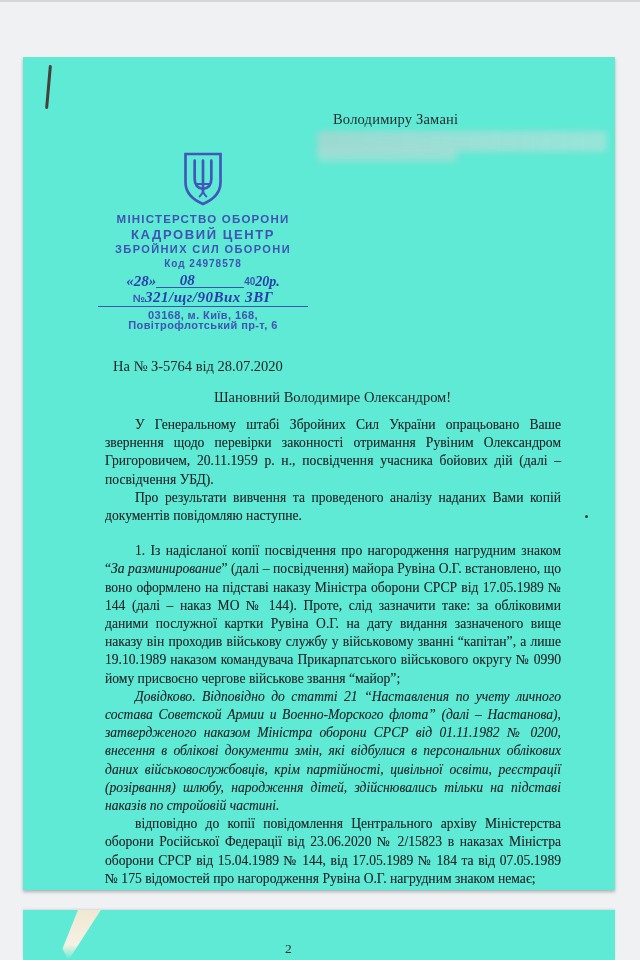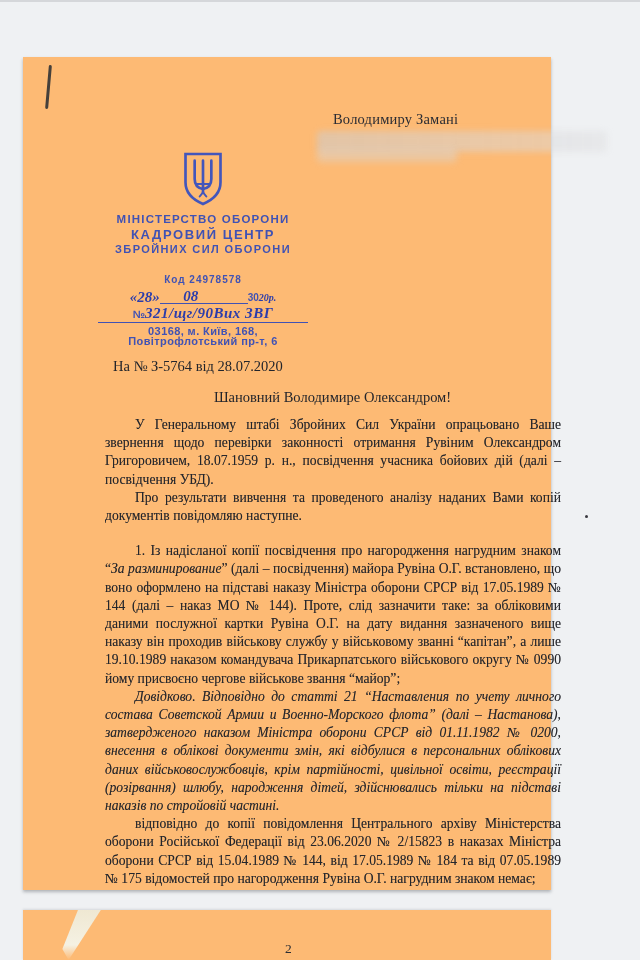--- a/index.html
+++ b/index.html
@@ -2,47 +2,47 @@
 <html><head>
 <meta charset="utf-8">
 <style>
   * { margin:0; padding:0; box-sizing:border-box; }
   html,body { width:640px; }
   body { font-family:"Liberation Serif","DejaVu Serif",serif; }
 
   .viewport { position:relative; width:640px; height:960px; background:#eff1f3; overflow:hidden; }
   .top-strip { position:absolute; left:0; top:0; width:640px; height:2px; background:#d5d7da; }
 
-  .page { position:absolute; left:23px; width:528px; background:#fdba74; box-shadow:0 2px 3px rgba(100,104,110,.45); }
+  .page { position:absolute; left:23px; width:592px; background:#5eead4; box-shadow:0 2px 3px rgba(100,104,110,.45); }
   .page1 { top:57px; height:833px; }
   .page2 { top:910px; height:50px; box-shadow:0 -1px 2px rgba(140,144,150,.25); }
 
   .pen-mark { position:absolute; left:24px; top:8px; width:3px; height:44px; background:#45403b; border-radius:2px; transform:rotate(5deg); }
 
   .addressee { position:absolute; left:310px; top:54px; font-size:14.5px; color:#2b2d34; letter-spacing:.2px; }
 
   .redaction-a { position:absolute; left:294px; top:74px; width:290px; height:21px; background:linear-gradient(90deg, rgba(205,205,207,.55), rgba(215,215,217,.5) 55%, rgba(222,222,224,.45)); filter:blur(3px); border-radius:4px; }
   .redaction-b { position:absolute; left:294px; top:92px; width:140px; height:13px; background:rgba(214,214,216,.45); filter:blur(3.5px); border-radius:4px; }
 
   
   .stamp { position:absolute; left:55px; top:94px; width:250px; text-align:center; color:#4052b4; font-family:"Liberation Sans","DejaVu Sans",sans-serif; }
   .emblem { display:block; margin:0 auto 6px auto; }
   .st-l1 { font-size:11.5px; font-weight:bold; letter-spacing:1.2px; line-height:13px; }
   .st-l2 { font-size:10.5px; font-weight:bold; letter-spacing:1.2px; line-height:13px; }
   .st-l3 { font-size:13px; font-weight:bold; letter-spacing:1.6px; line-height:14px; margin-top:2px; }
   .st-l4 { font-size:11px;  font-weight:bold; letter-spacing:1.4px; line-height:14px; }
-  .st-code { font-size:10px; font-weight:bold; letter-spacing:1px; line-height:13px; margin-top:17px; }
+  .st-code { font-size:10px; font-weight:bold; letter-spacing:1px; line-height:13px; margin-top:1px; }
 
   .hw { font-family:"Liberation Serif",serif; font-style:italic; font-weight:bold; color:#2c3dab; }
   .date-line { display:flex; justify-content:center; align-items:flex-end; margin-top:3px; font-size:10px; }
   .date-day { font-size:15px; line-height:14px; }
   .date-month { display:inline-block; width:62px; border-bottom:1.5px solid #4052b4; font-size:15px; line-height:14px; }
   .date-gap { display:inline-block; width:26px; border-bottom:1.5px solid #4052b4; }
   .date-year-printed { font-size:10px; font-weight:bold; padding-bottom:1px; }
-  .date-year-written { font-size:10px; line-height:13px; }
+  .date-year-written { font-size:14px; line-height:13px; }
 
   .num-line { display:flex; justify-content:center; align-items:flex-end; margin:2px auto 0 auto; width:210px; border-bottom:1.5px solid #4052b4; padding-bottom:1px; }
   .num-prefix { font-size:11px; font-weight:bold; padding-bottom:1px; }
   .num-value { font-size:15px; line-height:15px; letter-spacing:.5px; }
 
   .st-addr { font-size:11px; font-weight:bold; letter-spacing:.4px; line-height:10px; margin-top:3px; }
 
   
   .ref-line { position:absolute; left:90px; top:301px; font-size:14.5px; color:#23252b; }
   .salutation { position:absolute; left:82px; top:332px; width:455px; text-align:center; font-size:14.5px; color:#23252b; }
@@ -86,41 +86,41 @@
       </svg>
       <div class="st-l1">МІНІСТЕРСТВО ОБОРОНИ</div>
       <div class="st-l3">КАДРОВИЙ ЦЕНТР</div>
       <div class="st-l4">ЗБРОЙНИХ СИЛ ОБОРОНИ</div>
       <div class="st-code">Код 24978578</div>
 
       <div class="date-line">
         <span class="hw date-day">«28»</span>
         <span class="hw date-month">08</span>
         <span class="date-gap"></span>
-        <span class="date-year-printed">30</span>
+        <span class="date-year-printed">40</span>
         <span class="hw date-year-written">20р.</span>
       </div>
 
       <div class="num-line">
         <span class="num-prefix">№</span>
         <span class="hw num-value">321/щг/90Вих ЗВГ</span>
       </div>
 
       <div class="st-addr">
         <div>03168, м. Київ, 168,</div>
         <div>Повітрофлотський пр-т, 6</div>
       </div>
     </div>
 
     <div class="ref-line">На № З-5764 від 28.07.2020</div>
 
     <div class="salutation">Шановний Володимире Олександром!</div>
 
     <div class="letter-body">
-        <p><span>У Генеральному штабі Збройних Сил України опрацьовано Ваше звернення щодо перевірки законності отримання Рувіним Олександром Григоровичем, 18.07.1959 р. н., посвідчення учасника бойових дій (далі – посвідчення УБД).</span></p>
+        <p><span>У Генеральному штабі Збройних Сил України опрацьовано Ваше звернення щодо перевірки законності отримання Рувіним Олександром Григоровичем, 20.11.1959 р. н., посвідчення учасника бойових дій (далі – посвідчення УБД).</span></p>
         <p><span>Про результати вивчення та проведеного аналізу наданих Вами копій документів повідомляю наступне.</span></p>
         <p class="gap"><span>1. Із надісланої копії посвідчення про нагородження нагрудним знаком “</span><span class="seg-i">За разминирование</span><span>” (далі – посвідчення) майора Рувіна О.Г. встановлено, що воно оформлено на підставі наказу Міністра оборони СРСР від 17.05.1989 № 144 (далі – наказ МО № 144). Проте, слід зазначити таке: за обліковими даними послужної картки Рувіна О.Г. на дату видання зазначеного вище наказу він проходив військову службу у військовому званні “капітан”, а лише 19.10.1989 наказом командувача Прикарпатського військового округу № 0990 йому присвоєно чергове військове звання “майор”;</span></p>
         <p><span class="seg-i">Довідково. Відповідно до статті 21 “Наставления по учету личного состава Советской Армии и Военно-Морского флота” (далі – Настанова), затвердженого наказом Міністра оборони СРСР від 01.11.1982 № 0200, внесення в облікові документи змін, які відбулися в персональних облікових даних військовослужбовців, крім партійності, цивільної освіти, реєстрації (розірвання) шлюбу, народження дітей, здійснювались тільки на підставі наказів по стройовій частині.</span></p>
         <p><span>відповідно до копії повідомлення Центрального архіву Міністерства оборони Російської Федерації від 23.06.2020 № 2/15823 в наказах Міністра оборони СРСР від 15.04.1989 № 144, від 17.05.1989 № 184 та від 07.05.1989 № 175 відомостей про нагородження Рувіна О.Г. нагрудним знаком немає;</span></p>
       </div>
 
     <div class="dot-artifact"></div>
   </div>
 
   <div class="page page2">

